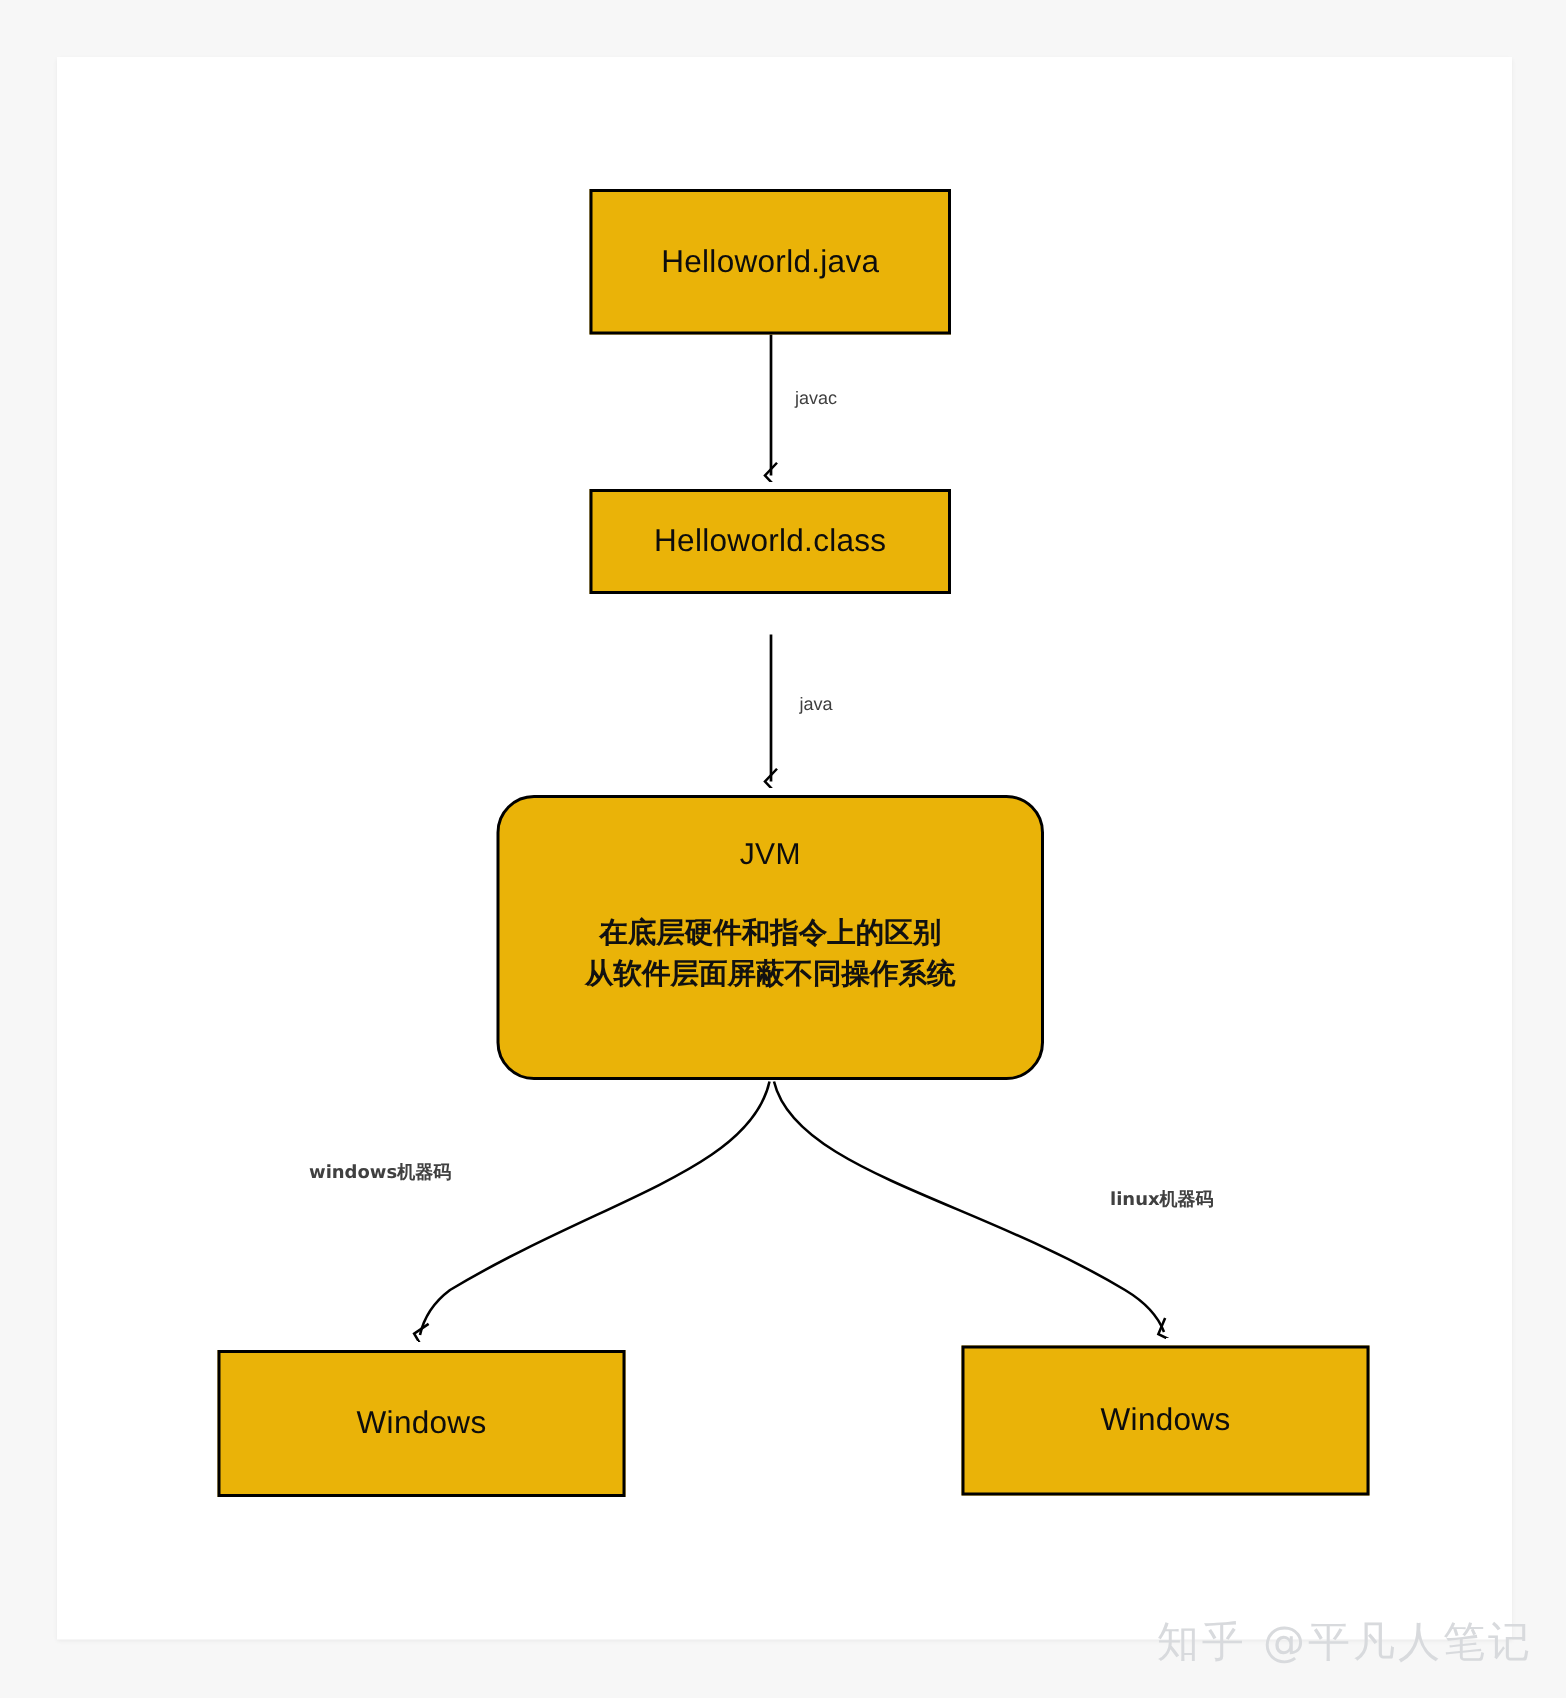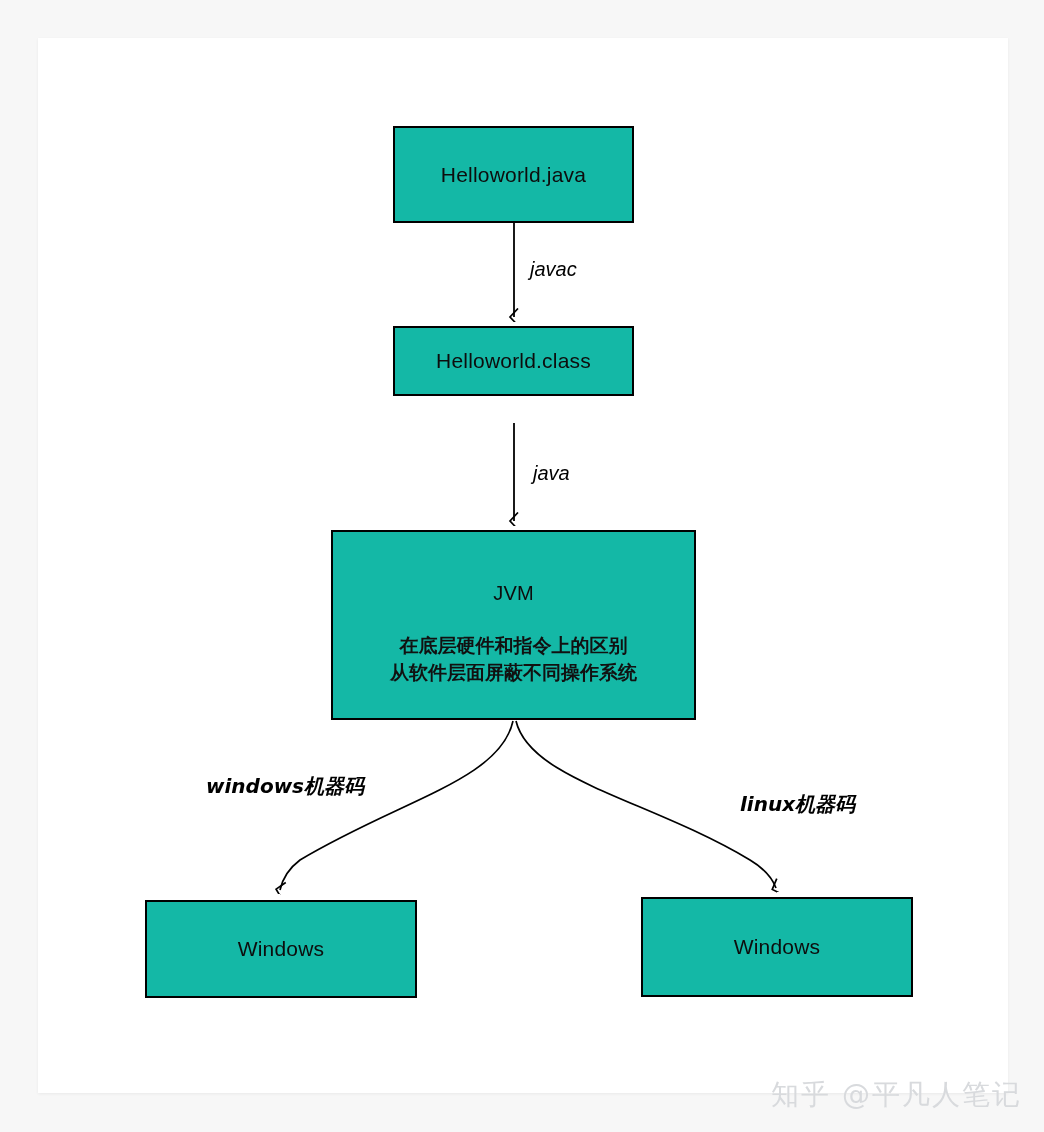--- a/index.html
+++ b/index.html
@@ -32,21 +32,21 @@
     position: absolute;
     left: 0;
     top: 0;
     width: 1044px;
     height: 1132px;
     pointer-events: none;
   }
   .node {
     position: absolute;
     border: 2px solid #000000;
-    background: #14b8a6;
+    background: #eab308;
     box-sizing: border-box;
     display: flex;
     flex-direction: column;
     align-items: center;
     justify-content: center;
   }
   .node-label {
     font-size: 21px;
     color: #0d0d0d;
     letter-spacing: 0.2px;
@@ -64,21 +64,22 @@
     top: 326px;
     width: 241px;
     height: 70px;
   }
   #node-jvm {
     left: 331px;
     top: 530px;
     width: 365px;
     height: 190px;
     justify-content: flex-start;
-    padding-top: 48px;
+    padding-top: 25px;
+    border-radius: 25px;
   }
   #node-jvm .node-label {
     font-size: 20px;
   }
   .jvm-desc {
     margin-top: 26px;
     font-size: 19px;
     font-weight: bold;
     line-height: 1.42;
     color: #111111;
@@ -92,24 +93,23 @@
     height: 98px;
   }
   #node-windows-right {
     left: 641px;
     top: 897px;
     width: 272px;
     height: 100px;
   }
   .edge-label {
     position: absolute;
-    font-size: 20px;
-    color: #000000;
+    font-size: 12px;
+    color: #404040;
     white-space: nowrap;
-    font-style: italic;
   }
   .edge-label.cjk {
     font-family: "DejaVu Sans", "Liberation Sans", sans-serif;
   }
   #edge-label-javac {
     left: 530px;
     top: 258px;
   }
   #edge-label-java {
     left: 533px;

